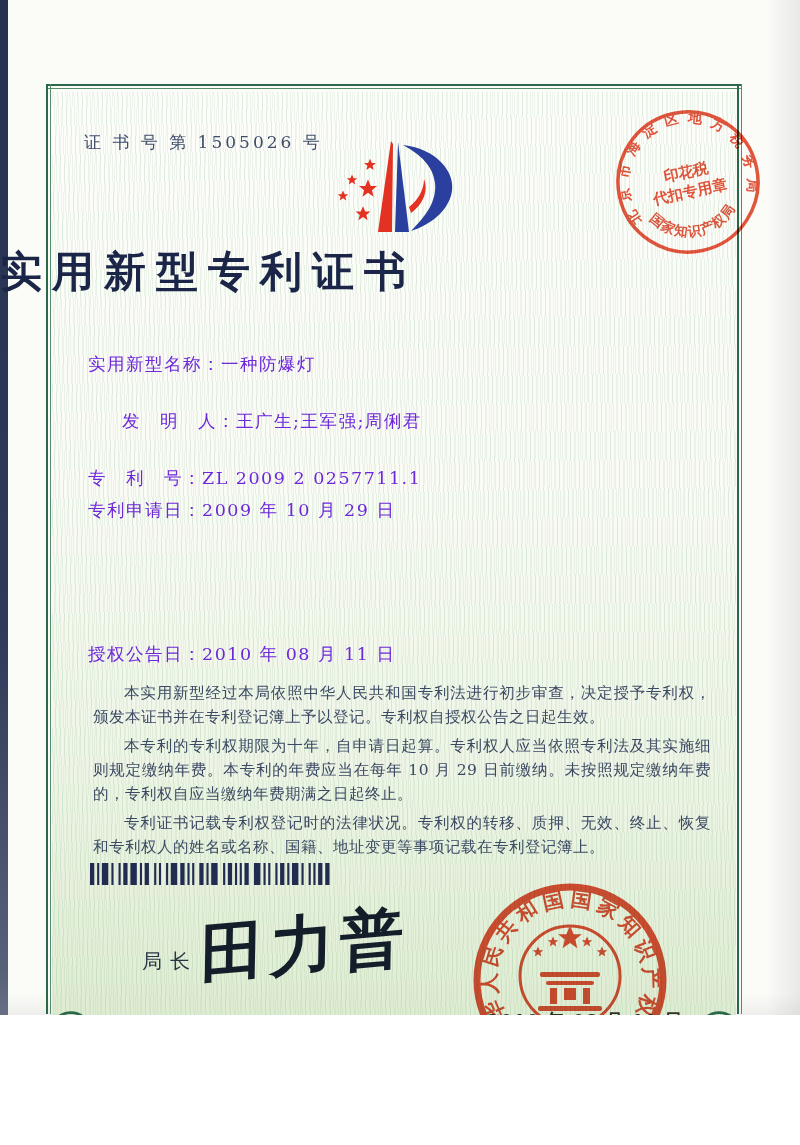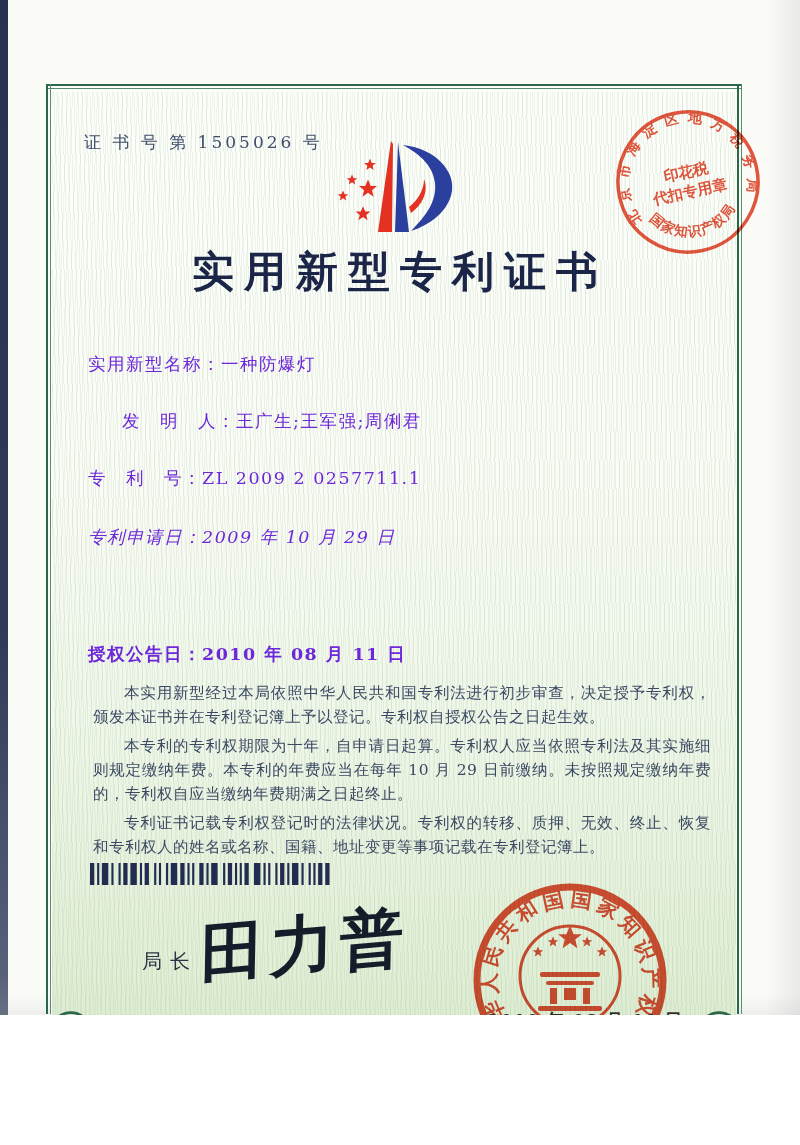--- a/index.html
+++ b/index.html
@@ -17,21 +17,21 @@
   .hline{border-top:2px solid #2b6749;border-bottom:1px solid #548d6c;height:2px;box-sizing:content-box;background:transparent;}
   .vline{border-left:2px solid #2b6749;border-right:1px solid #548d6c;width:2px;box-sizing:content-box;background:transparent;}
   .inner-bg{left:52px;top:92px;width:684px;height:994px;z-index:0;
      background:
        repeating-linear-gradient(88deg,rgba(126,184,138,0.14) 0 1px,rgba(0,0,0,0) 1px 4px),
        repeating-linear-gradient(92deg,rgba(126,184,138,0.12) 0 1px,rgba(0,0,0,0) 1px 5px),
        linear-gradient(180deg,#fdfdfa 0%,#fafbf5 40%,#eef5e6 68%,#e2eed6 88%,#d9e9cc 100%);}
   .flourish{width:100px;height:95px;z-index:2;}
   
   .cert-no{left:84px;top:131px;font-size:17px;letter-spacing:3px;color:#3f4c6a;z-index:3;}
-  .title{left:0;top:244px;width:800px;text-align:center;font-size:42px;font-weight:bold;
+  .title{left:0;top:244px;width:800px;font-size:42px;font-weight:bold;
          letter-spacing:10px;color:#1b2547;z-index:3;}
   .field{left:88px;font-size:17.5px;color:#6d28d9;letter-spacing:1.5px;z-index:3;}
   .paras{left:88px;top:676px;width:628px;z-index:3;color:#3c4963;}
   .paras p{margin:5px;font-size:15.5px;line-height:24px;text-indent:2em;text-align:justify;letter-spacing:0.5px;}
   .sig-title{left:142px;top:948px;font-size:20px;letter-spacing:8px;color:#2a3446;z-index:3;}
   .sig-name{left:200px;top:902px;font-size:64px;font-weight:bold;color:#141e2b;
             transform:rotate(-5deg) skewX(-6deg);z-index:3;letter-spacing:6px;}
   .seal-date{left:487px;top:1008px;font-size:17.5px;font-weight:bold;color:#2f2e29;
              letter-spacing:1px;z-index:5;}
   .footer{left:0;top:1048px;width:800px;text-align:center;font-size:15px;
@@ -100,22 +100,22 @@
       <use href="#star" transform="translate(18,64) scale(0.55)"></use>
       <use href="#star" transform="translate(38,82) scale(0.78)"></use>
     </g>
   </svg>
 
   <div class="abs title">实用新型专利证书</div>
 
   <div class="abs field" style="top:352px;"><span>实用新型名称：</span><span>一种防爆灯</span></div>
   <div class="abs field" style="top:409px;margin-left:34px;"><span>发　明　人：</span><span>王广生;王军强;周俐君</span></div>
   <div class="abs field" style="top:466px;"><span>专　利　号：</span><span>ZL 2009 2 0257711.1</span></div>
-  <div class="abs field" style="top:525px;font-style:italic;"><span>专利申请日：</span><span>2009 年 10 月 29 日</span></div>
-  <div class="abs field" style="top:642px;font-weight:bold;"><span>授权公告日：</span><span>2010 年 08 月 11 日</span></div>
+  <div class="abs field" style="top:498px;"><span>专利申请日：</span><span>2009 年 10 月 29 日</span></div>
+  <div class="abs field" style="top:642px;"><span>授权公告日：</span><span>2010 年 08 月 11 日</span></div>
 
   <div class="abs paras">
     <p>本实用新型经过本局依照中华人民共和国专利法进行初步审查，决定授予专利权，颁发本证书并在专利登记簿上予以登记。专利权自授权公告之日起生效。</p>
     <p>本专利的专利权期限为十年，自申请日起算。专利权人应当依照专利法及其实施细则规定缴纳年费。本专利的年费应当在每年 10 月 29 日前缴纳。未按照规定缴纳年费的，专利权自应当缴纳年费期满之日起终止。</p>
     <p>专利证书记载专利权登记时的法律状况。专利权的转移、质押、无效、终止、恢复和专利权人的姓名或名称、国籍、地址变更等事项记载在专利登记簿上。</p>
   </div>
 
   <div class="abs" style="left:90px;top:863px;z-index:3;">
     <svg id="barcode-svg" width="240" height="22">
         <rect x="0.00" y="0" width="4.28" height="22" fill="#222c50"></rect>

